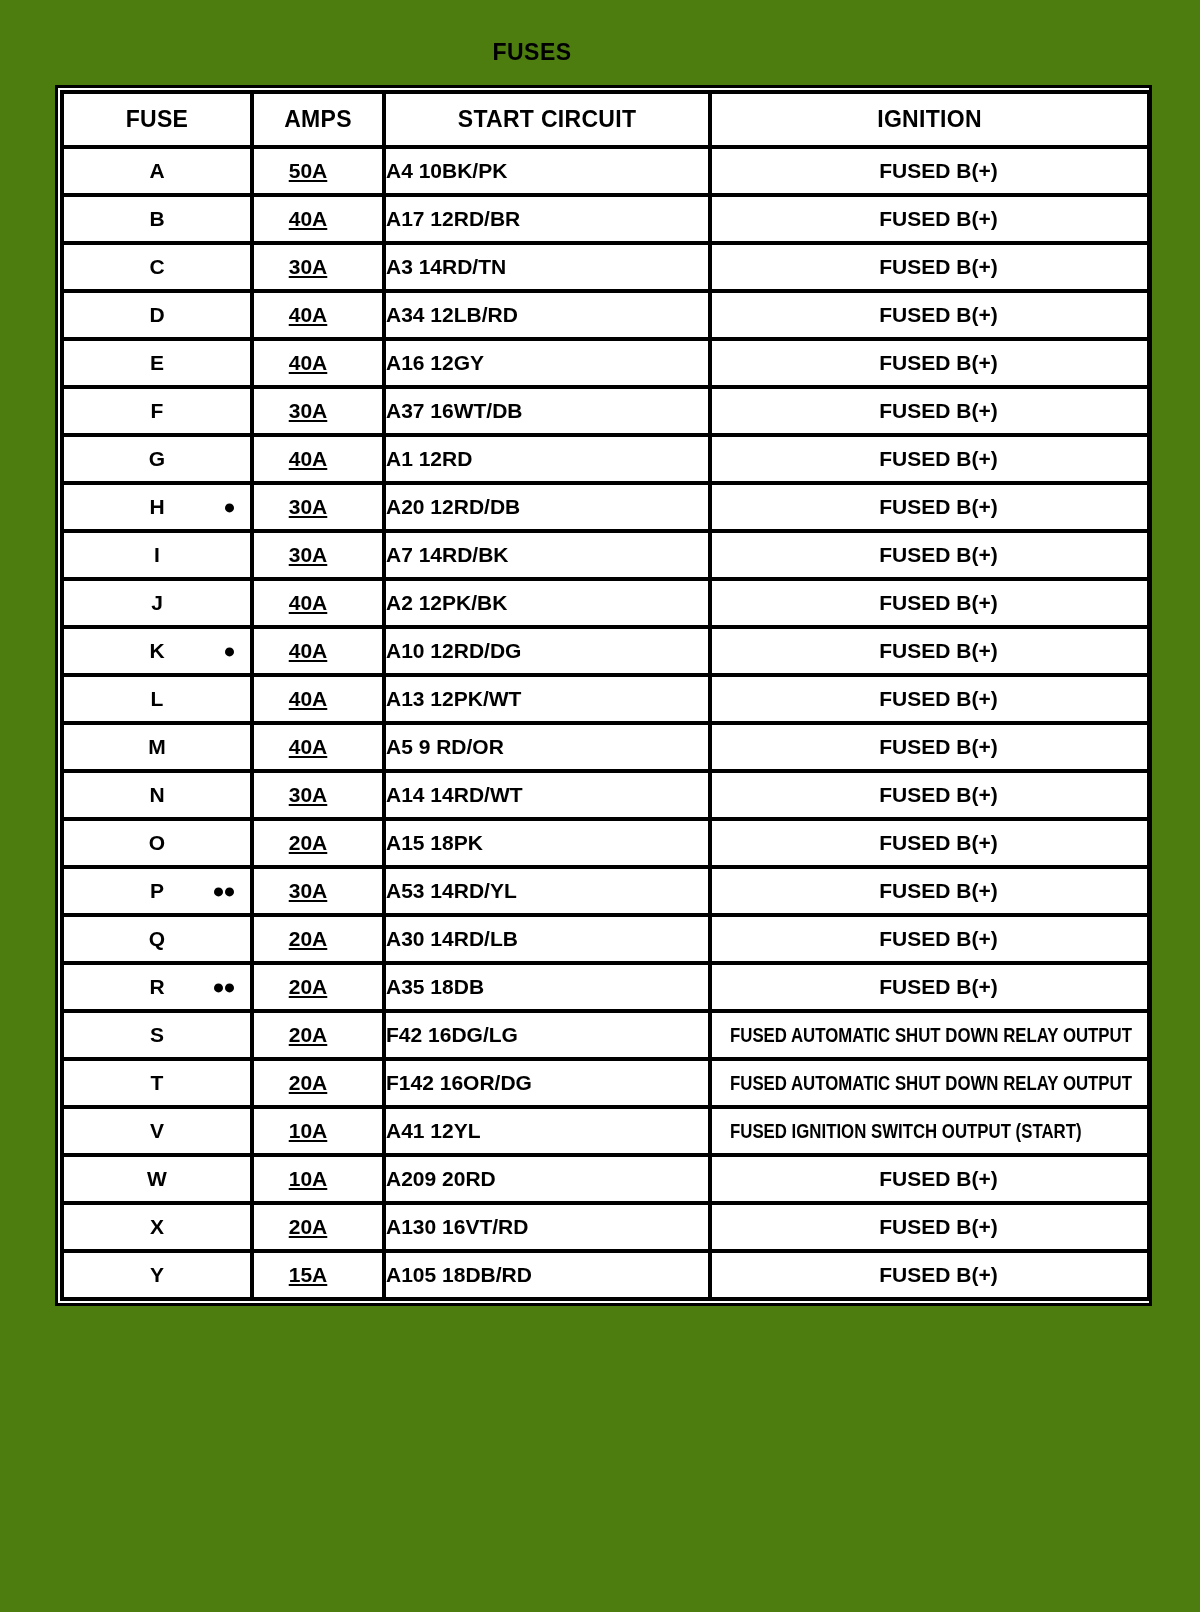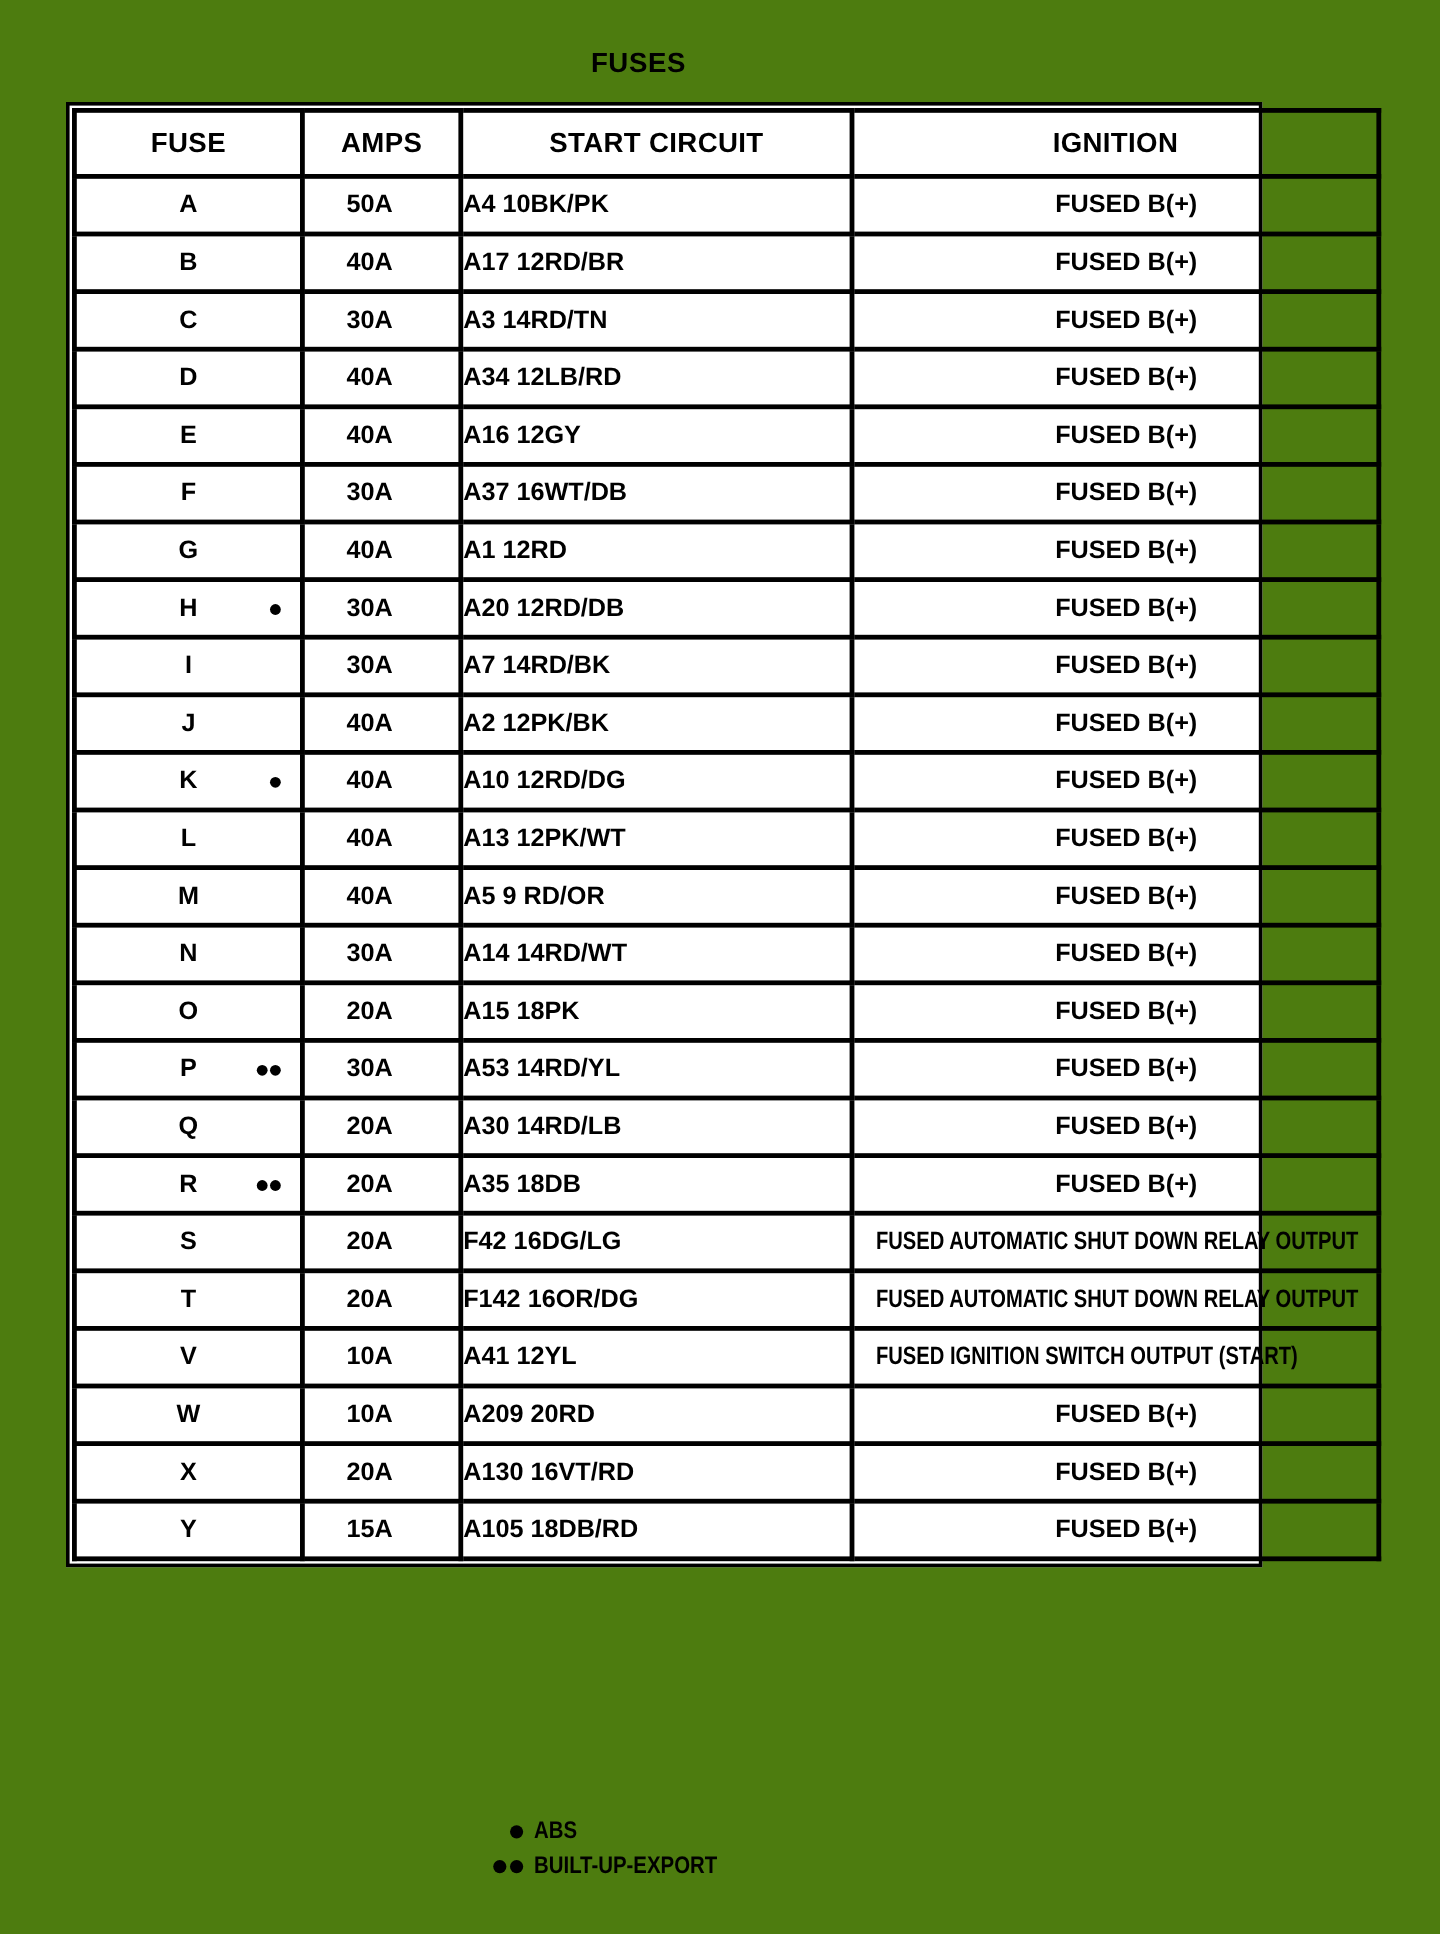--- a/index.html
+++ b/index.html
@@ -23,21 +23,21 @@
     transform: translateX(-50%);
     font-size: 23px;
     font-weight: bold;
     letter-spacing: 0.5px;
     white-space: nowrap;
   }
   .table-wrap {
     position: absolute;
     left: 55px;
     top: 85px;
-    width: 997px;
+    width: 1097px;
     border: 3px solid #000;
     padding: 2px;
     background: #fff;
   }
   table.fuses {
     border-collapse: collapse;
     width: 100%;
     table-layout: fixed;
   }
   table.fuses th,
@@ -71,20 +71,21 @@
   }
   .dot {
     width: 9px;
     height: 9px;
     background: #000;
     border-radius: 50%;
   }
   td.amps-cell {
     text-align: center;
     padding-right: 20px;
+    text-decoration: underline;
   }
   td.circuit-cell {
     text-align: left;
     padding-right: 40px;
   }
   td.function-cell {
     text-align: center;
     padding-left: 18px;
     white-space: nowrap;
   }
@@ -420,29 +421,14 @@
     <td class="amps-cell">15A</td>
     <td class="circuit-cell">A105 18DB/RD</td>
     <td class="function-cell">
       <span class="fn-text">FUSED B(+)</span>
     </td>
   </tr>
         </tbody>
     </table>
   </div>
 
-  <div class="legend">
-      <div class="legend-item">
-    <span class="legend-dots">
-          <span class="legend-dot"></span>
-        </span>
-    <span class="legend-label">ABS</span>
-  </div>
-      <div class="legend-item">
-    <span class="legend-dots">
-          <span class="legend-dot"></span>
-          <span class="legend-dot"></span>
-        </span>
-    <span class="legend-label">BUILT-UP-EXPORT</span>
-  </div>
-    </div>
 
 </div>
 
 </body></html>

